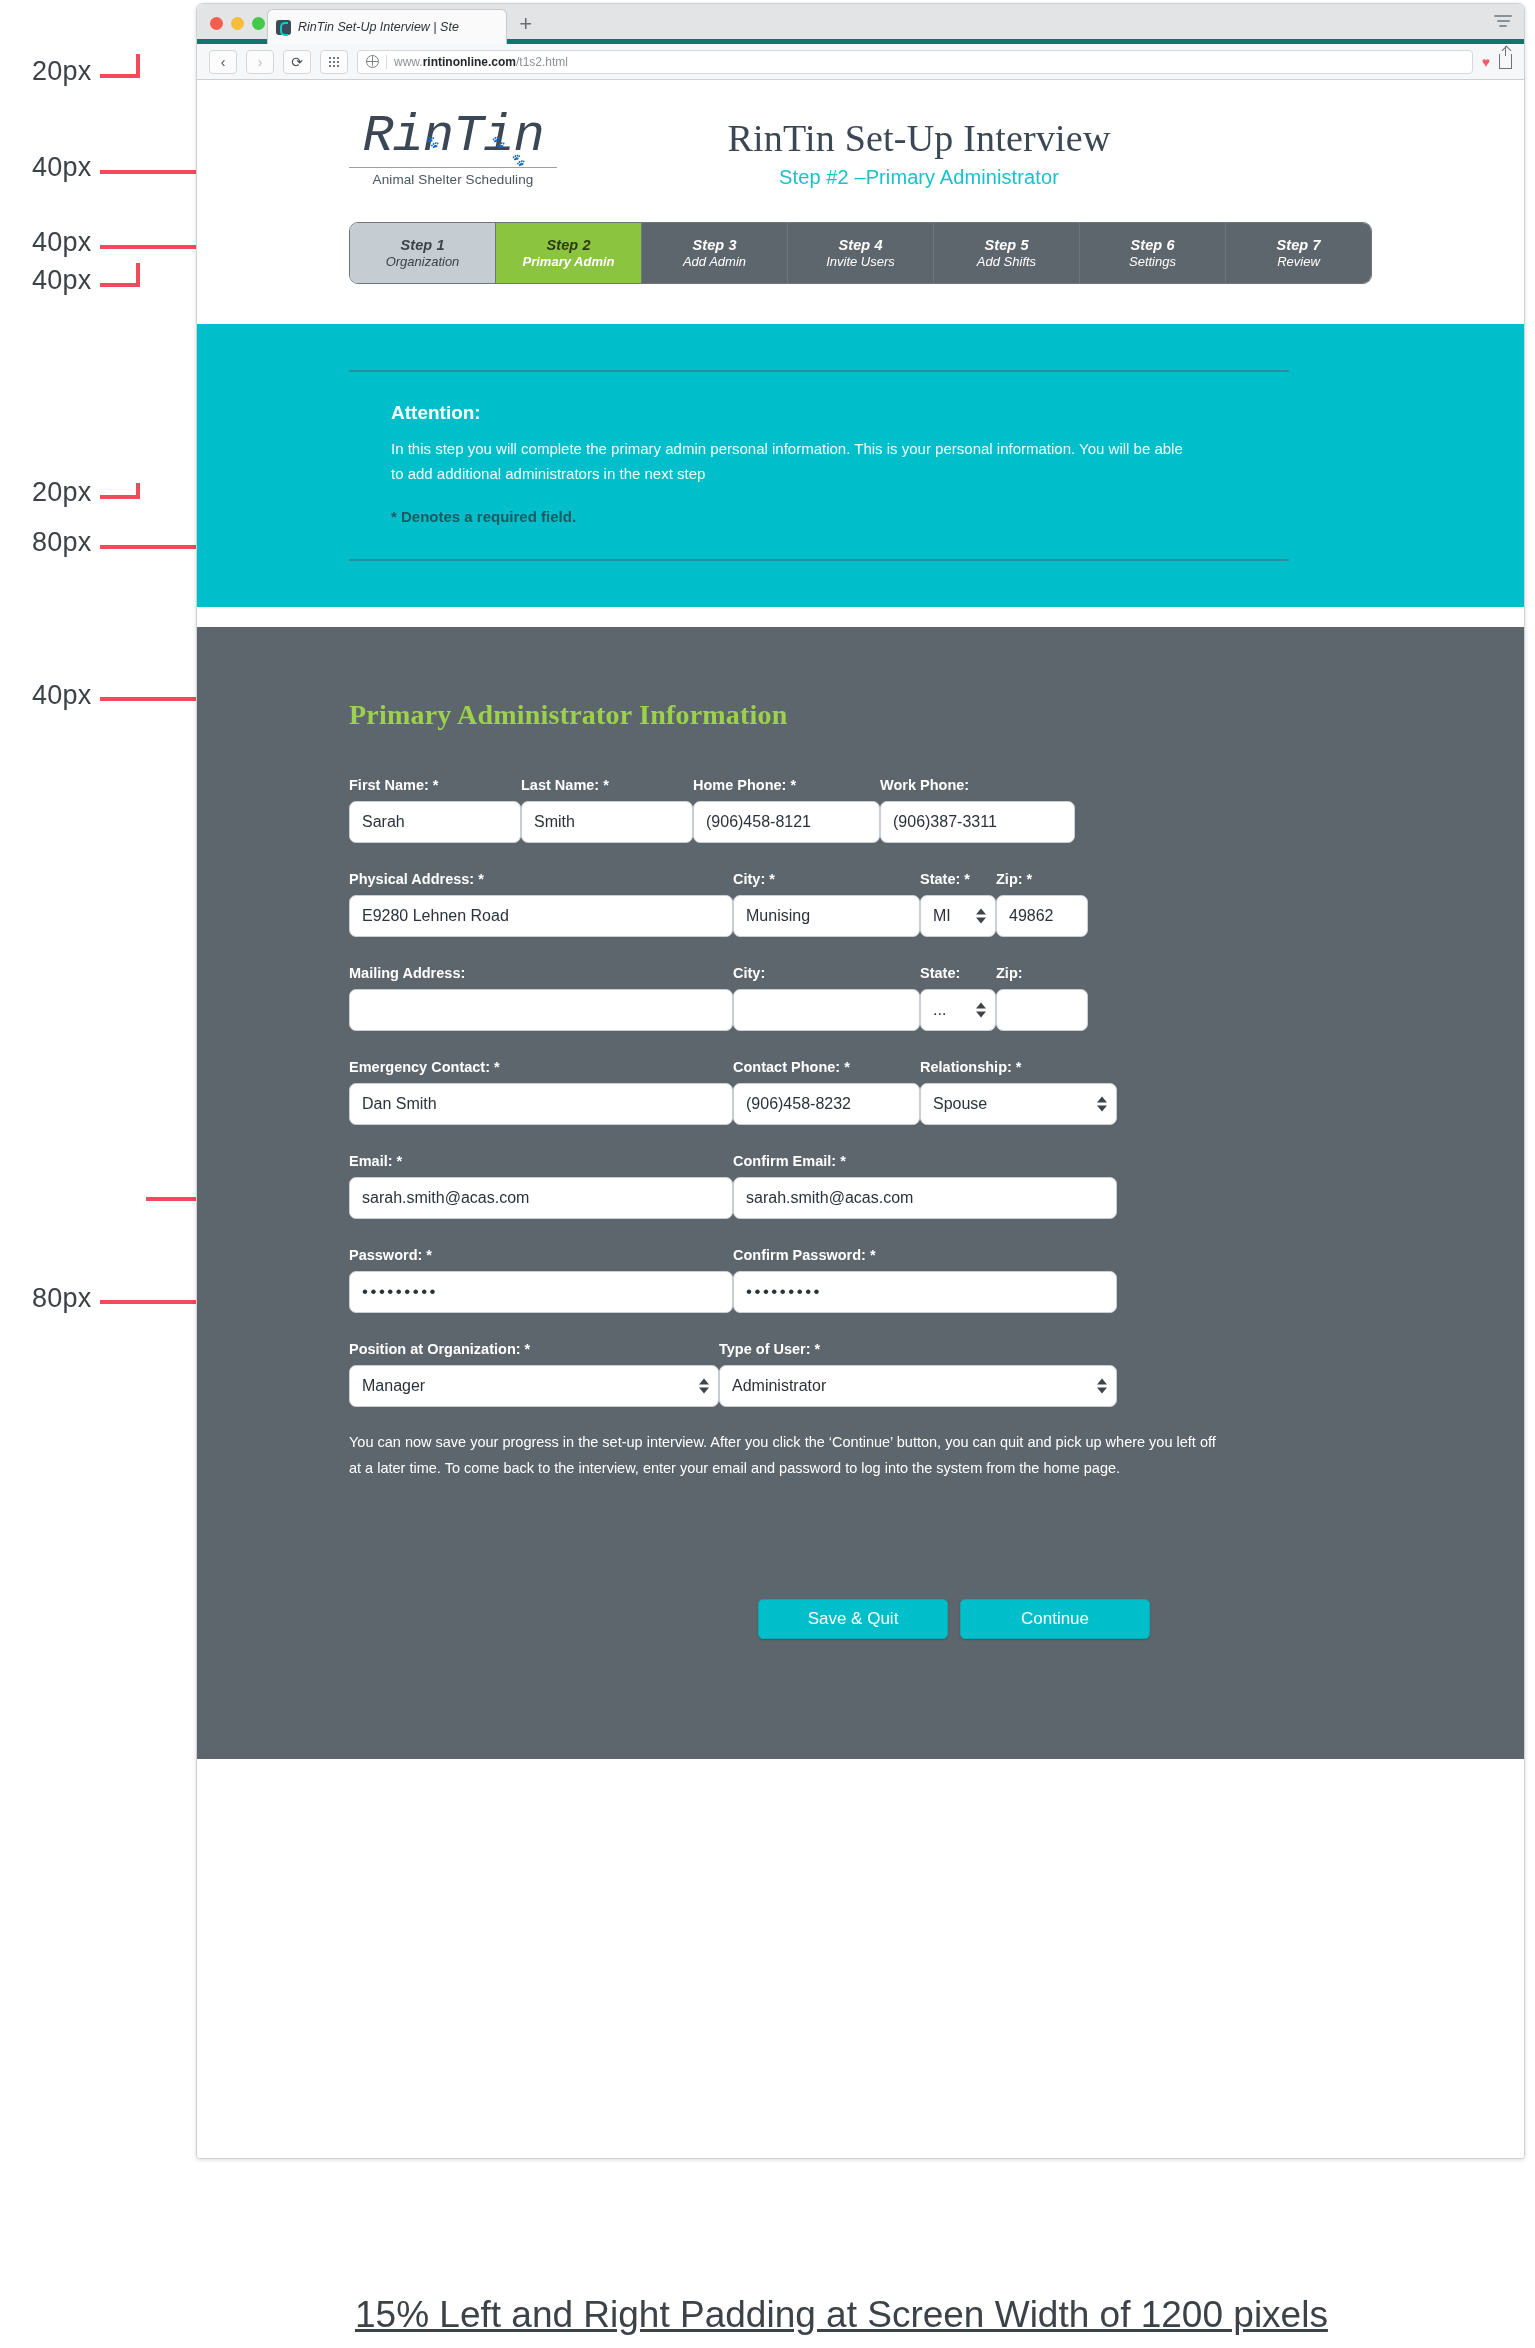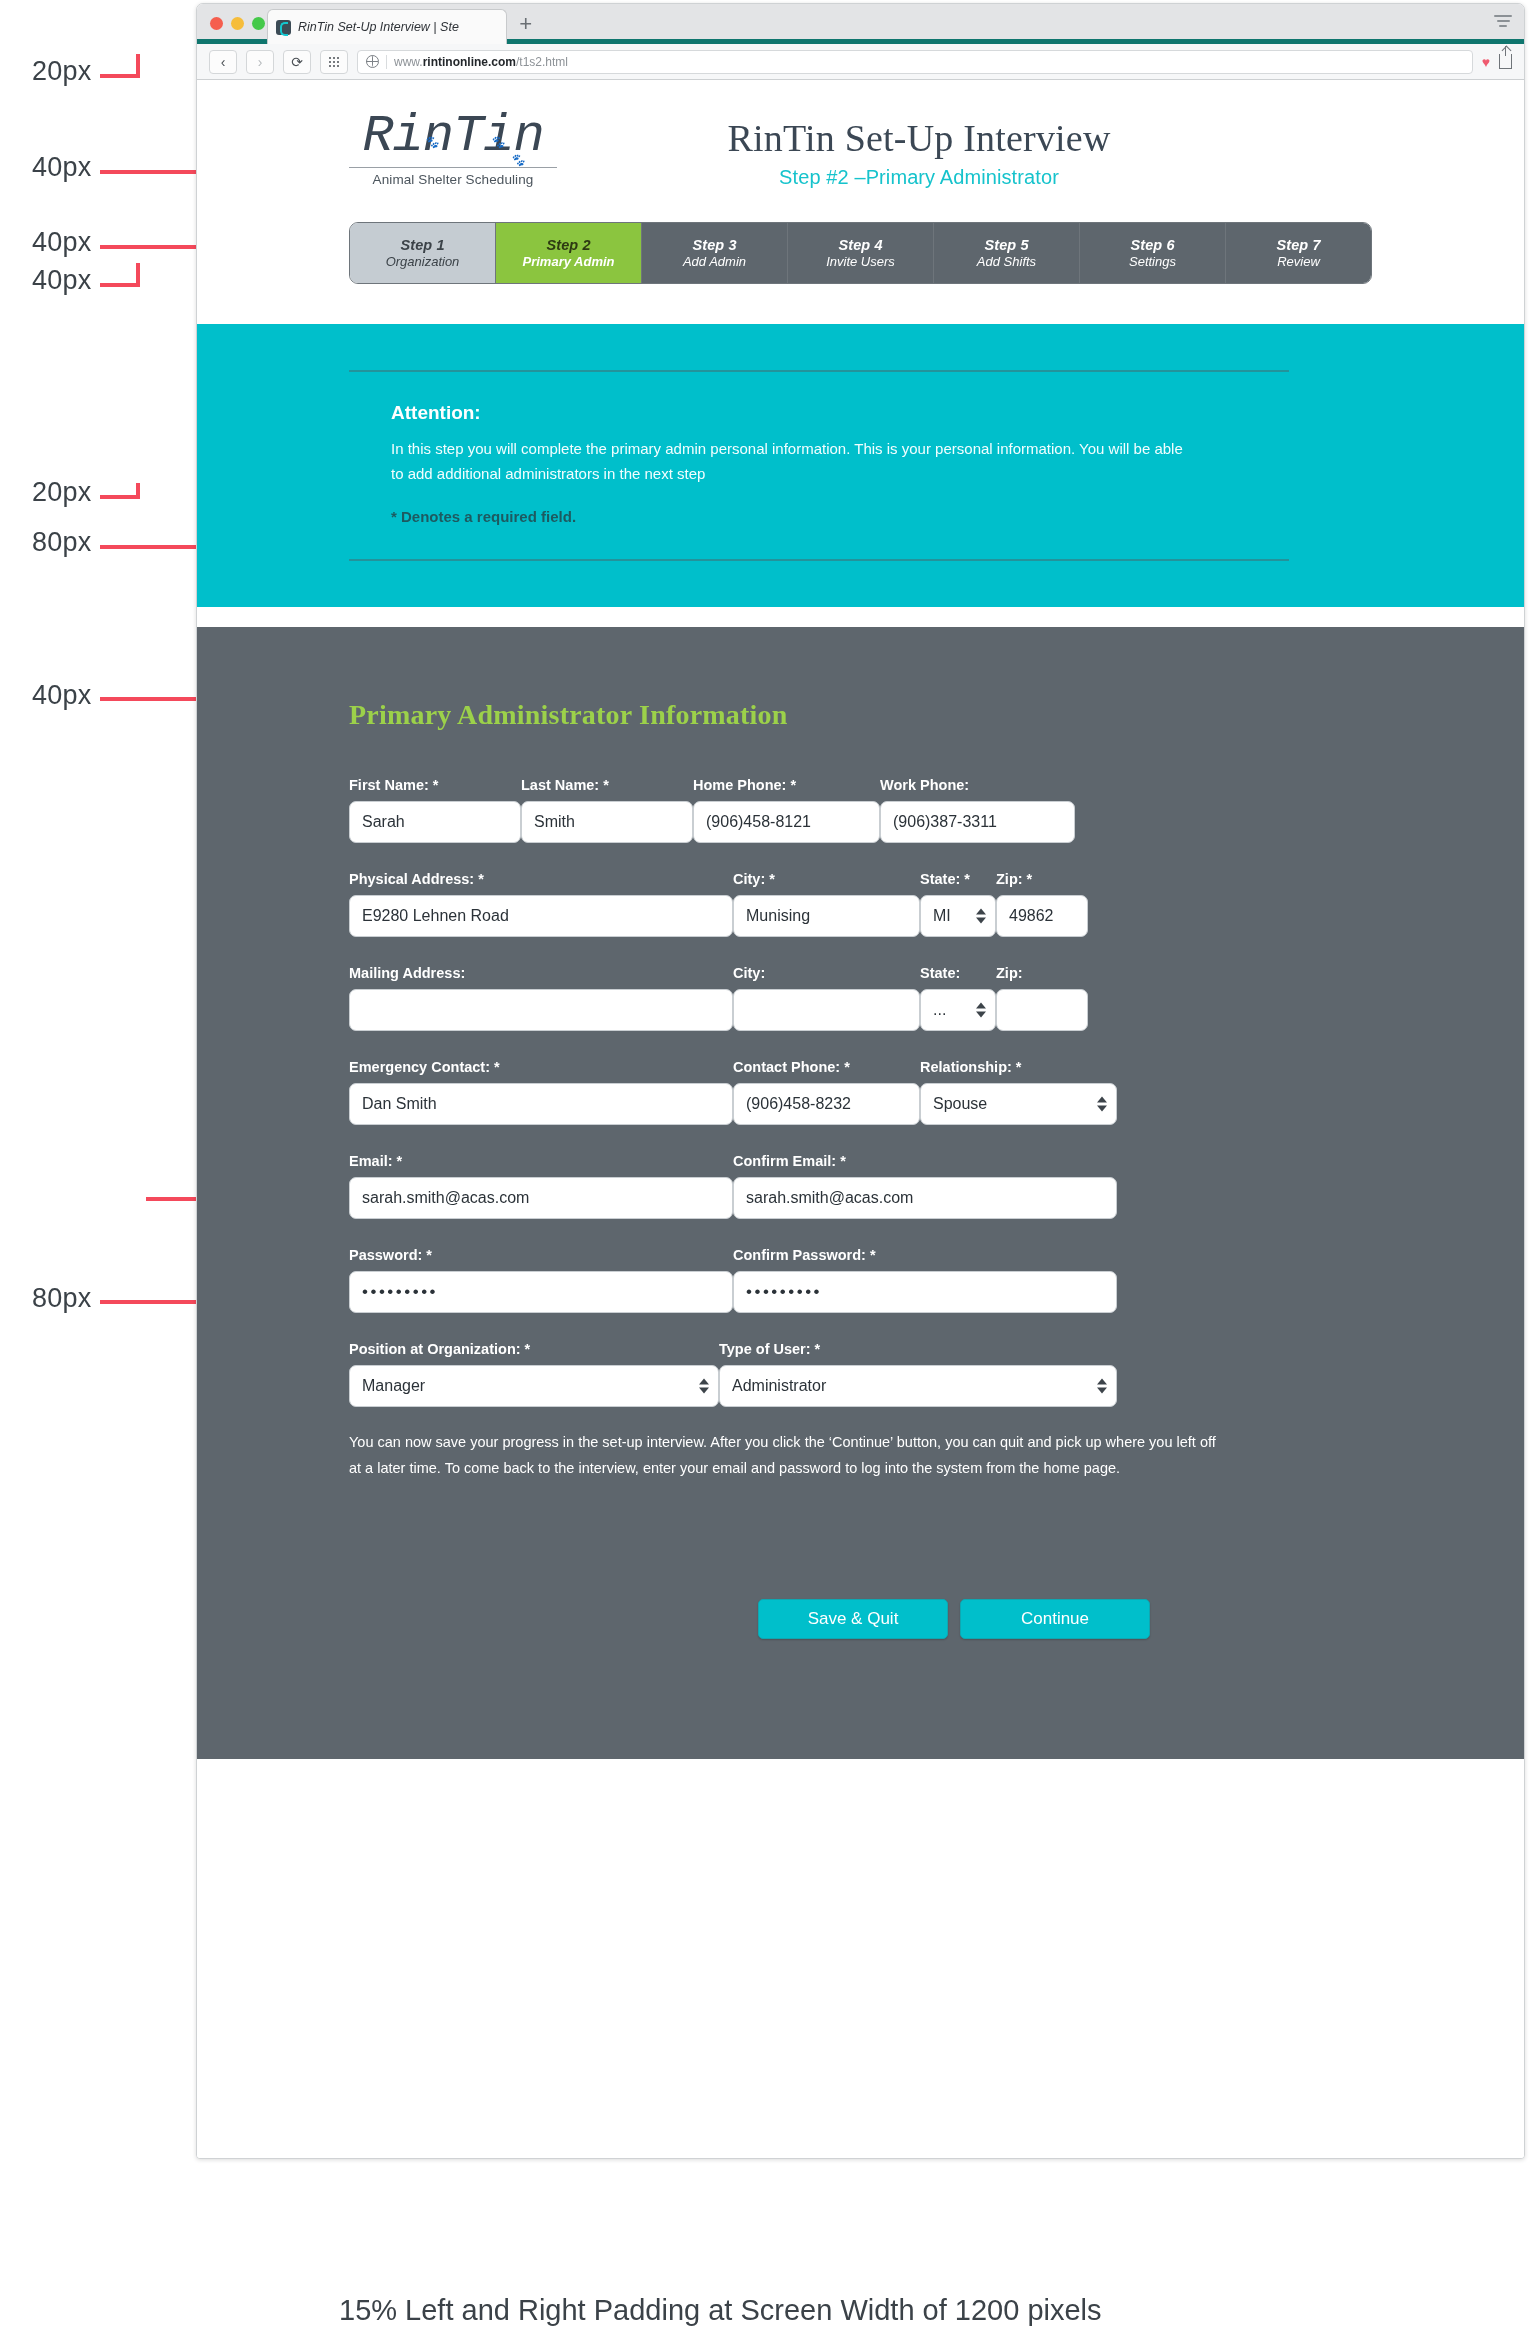--- a/index.html
+++ b/index.html
@@ -217,22 +217,23 @@
   .btnrow{ display:flex; gap:12px; justify-content:flex-end; margin-top:118px; padding-right:222px;}
   .btn{
     background:#00bfcb; color:#ffffff; border:1px solid #0fa7b1; border-radius:5px;
     height:40px; width:190px; display:flex; align-items:center; justify-content:center;
     font-size:17px; font-family:"Liberation Sans", sans-serif;
     box-shadow:0 1px 2px rgba(0,0,0,.2);
   }
   .footerstrip{ height:36px; background:#fff; }
 
   .bottom-caption{
-    position:absolute; left:339px; top:2294px; font-size:29px; color:#3b4248;
+    position:absolute; left:355px; top:2294px; font-size:37px; color:#3b4248;
     white-space:nowrap;
+    text-decoration:underline;
   }
 </style>
 </head>
 <body>
 
 <div class="anno-label" style="left:32px; top:56px;">20px</div>
 <div class="anno-label" style="left:32px; top:152px;">40px</div>
 <div class="anno-label" style="left:32px; top:227px;">40px</div>
 <div class="anno-label" style="left:32px; top:265px;">40px</div>
 <div class="anno-label" style="left:32px; top:477px;">20px</div>

